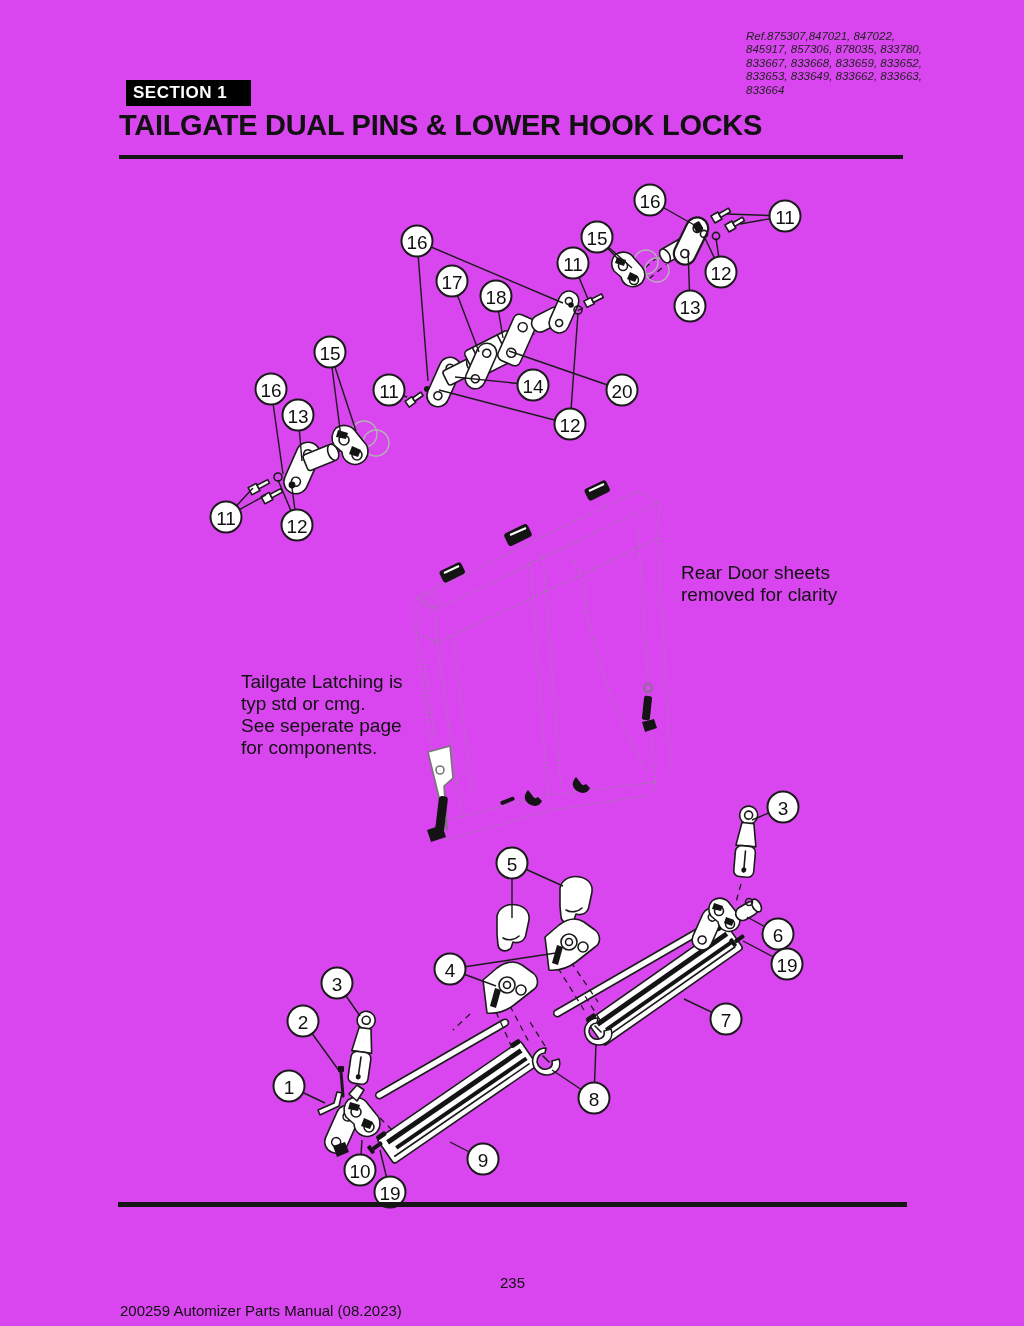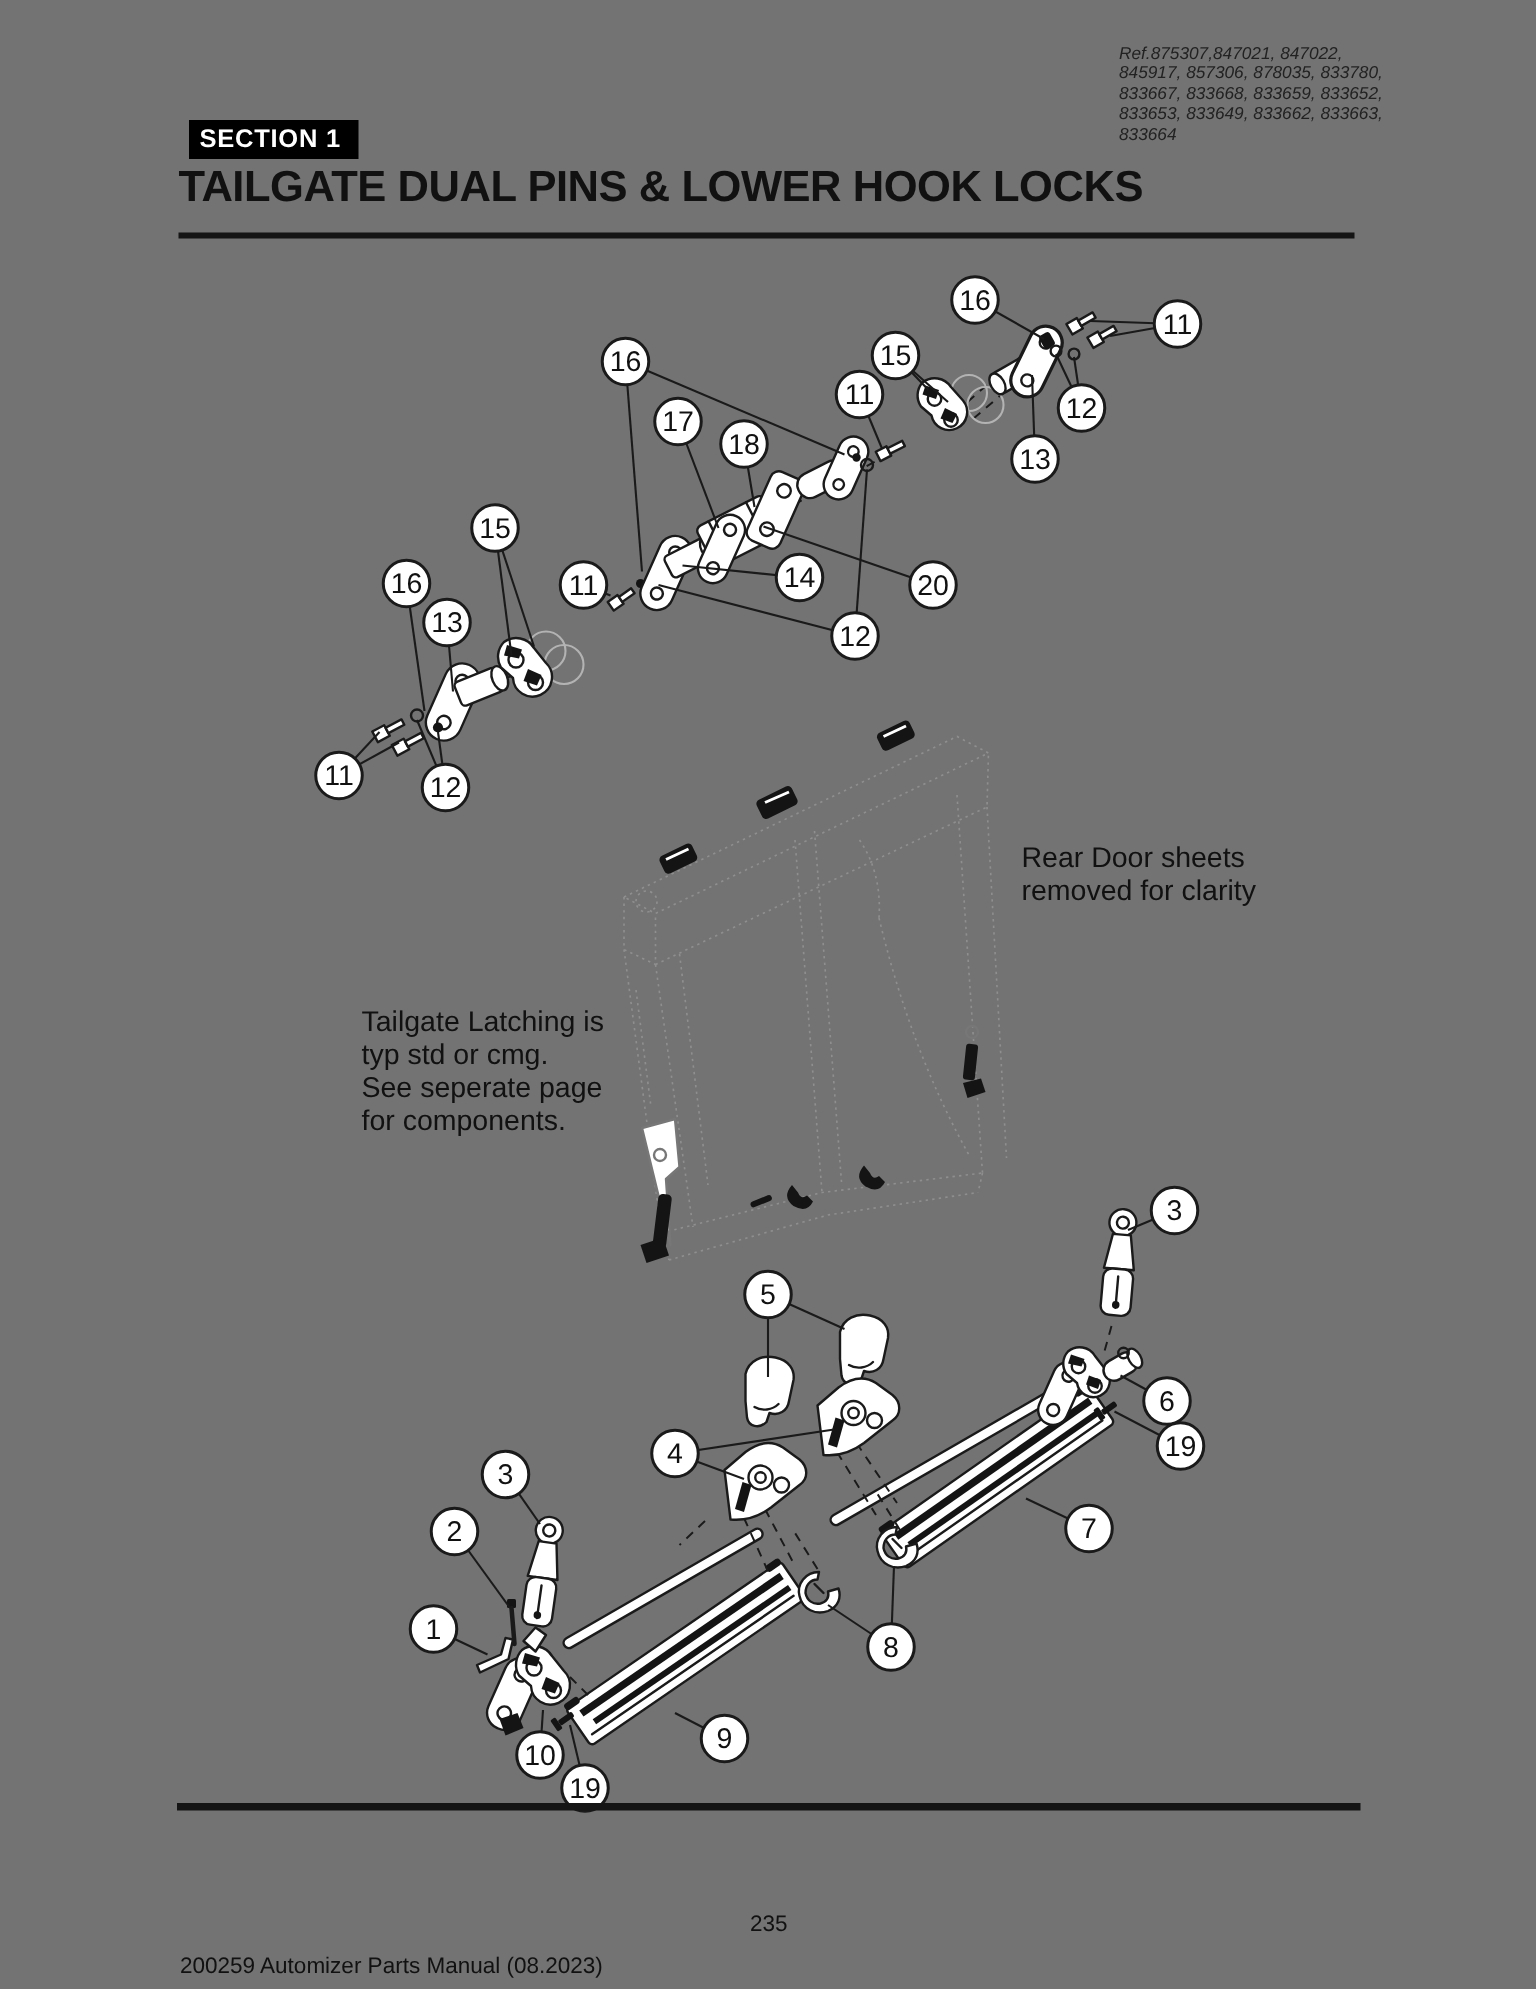--- a/index.html
+++ b/index.html
@@ -1,21 +1,21 @@
 <!DOCTYPE html>
 <html><head>
 <meta charset="utf-8">
 <style>
   html,body{margin:0;padding:0;background:#e8e8e8;}
-  .page{position:relative;width:1024px;height:1326px;background:#737373;margin:0 auto;overflow:hidden;
+  .page{position:relative;width:1024px;height:1326px;background:#d946ef;margin:0 auto;overflow:hidden;
         font-family:"Liberation Sans",sans-serif;color:#111;}
   .ref-text{position:absolute;left:746px;top:30px;font:italic 11.5px/13.4px "Liberation Sans",sans-serif;
             white-space:pre-line;color:#222;}
   .section-badge{position:absolute;left:126px;top:80px;background:#000;color:#fff;
-            font:bold 17px/17px "Liberation Sans",sans-serif;padding:4px 12px 5px 7px;letter-spacing:.5px;}
+            font:bold 17px/17px "Liberation Sans",sans-serif;padding:4px 24px 5px 7px;letter-spacing:.5px;}
   .page-title{position:absolute;left:119px;top:109px;font:bold 29px/32px "Liberation Sans",sans-serif;
             letter-spacing:-0.3px;white-space:nowrap;}
   .rule-top{position:absolute;left:119px;top:155px;width:784px;height:4px;background:#151515;}
   .rule-bottom{position:absolute;left:118px;top:1202px;width:789px;height:5px;background:#151515;}
   .note{position:absolute;font:19px/22px "Liberation Sans",sans-serif;white-space:pre-line;color:#111;}
   #note-rear{left:681px;top:562px;}
   #note-tailgate{left:241px;top:671px;}
   .footer-left{position:absolute;left:120px;top:1262px;font:15px "Liberation Sans",sans-serif;margin-top:40px;}
   .footer-page{position:absolute;left:500px;top:1262px;font:15px "Liberation Sans",sans-serif;margin-top:12px;}
   #diagram{position:absolute;left:0;top:0;}

